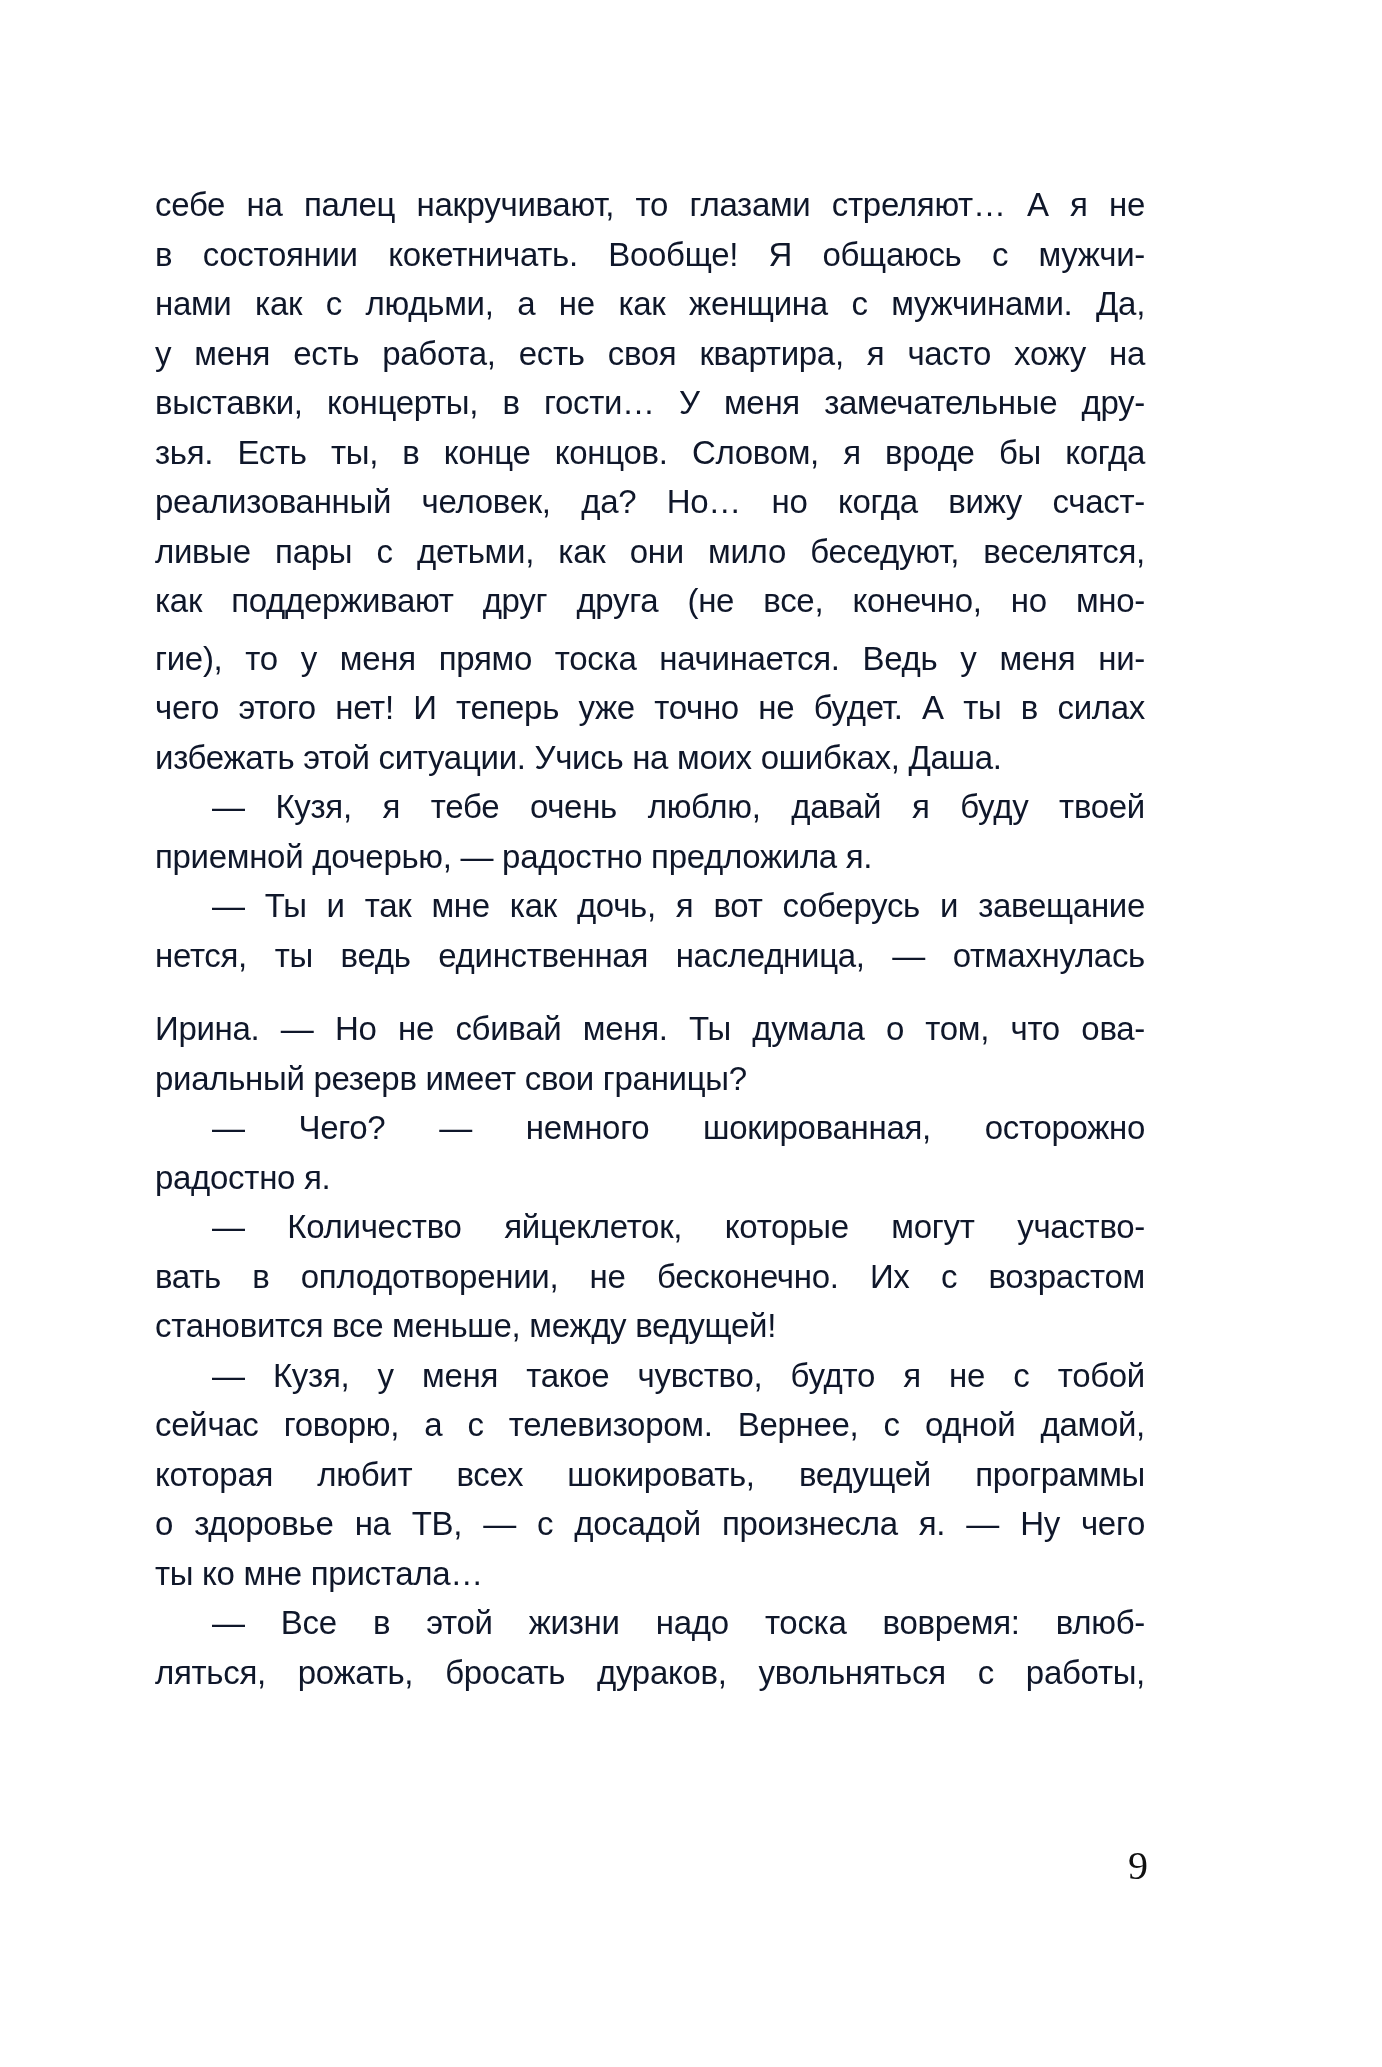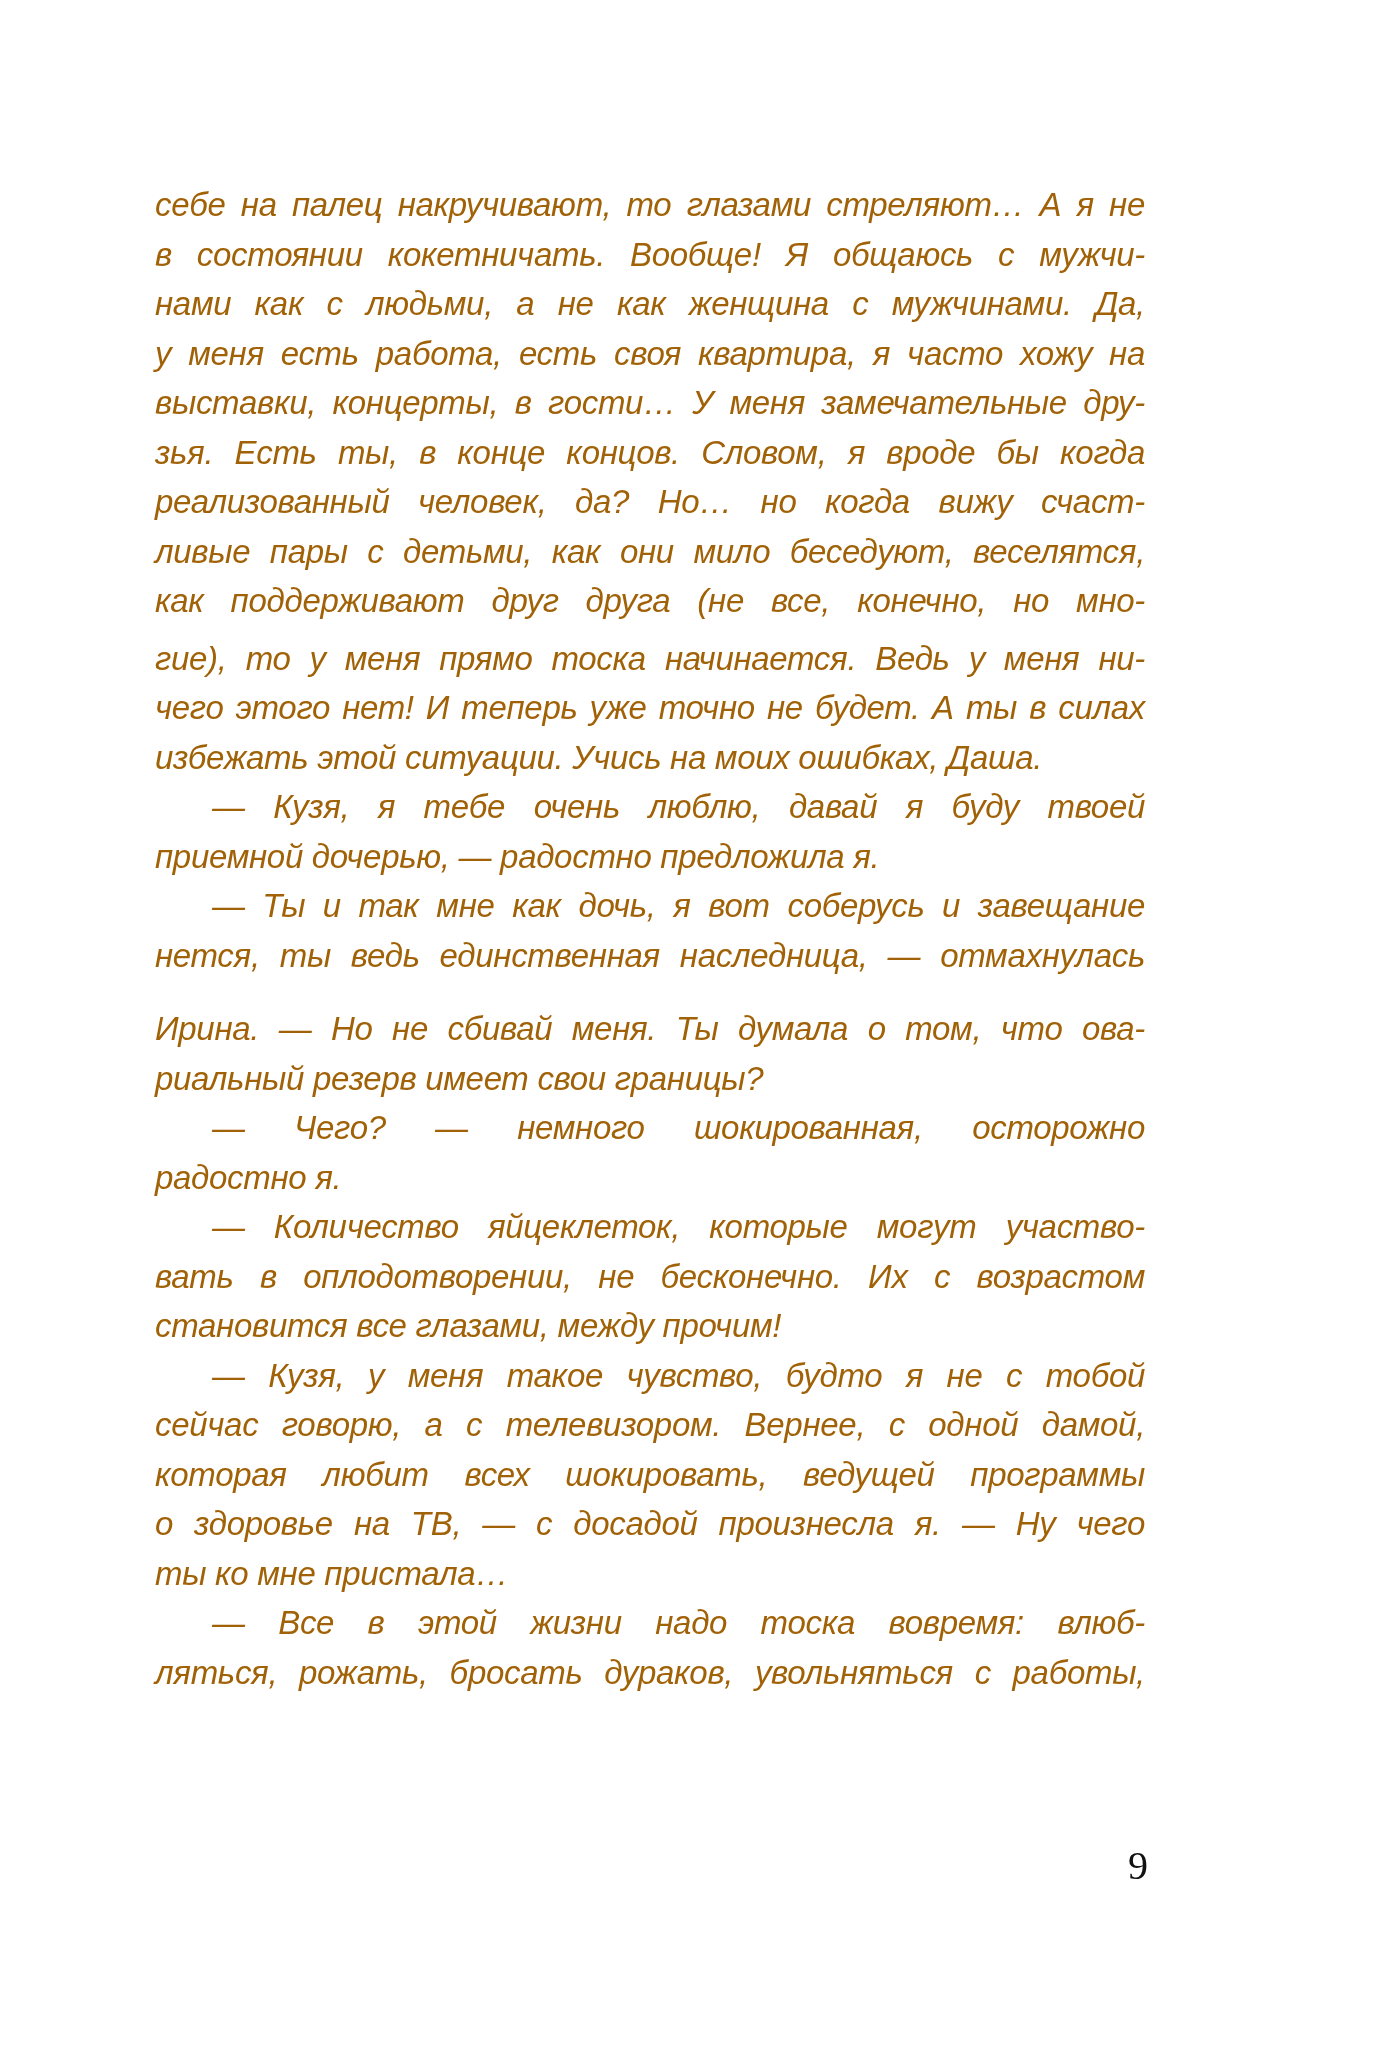--- a/index.html
+++ b/index.html
@@ -25,27 +25,26 @@
       left: 155px;
       top: 180px;
       width: 990px;
     }
     .line {
       display: block;
       height: 49.5px;
       line-height: 49.5px;
       font-family: "Liberation Sans Narrow", "Liberation Sans", sans-serif;
       font-size: 33px;
-      color: #a16207;
+      color: #0f172a;
       white-space: nowrap;
       text-align: justify;
       text-align-last: justify;
       letter-spacing: -0.3px;
       transform-origin: left center;
-      font-style: italic;
     }
     .line.indent {
       padding-left: 57px;
       box-sizing: border-box;
     }
     .line.last {
       text-align-last: left;
     }
     .page-number {
       position: absolute;
@@ -79,21 +78,21 @@
       <span class="line indent" style="display: block; width: 990px; text-align: justify; text-align-last: justify;">— Кузя, я тебе очень люблю, давай я буду твоей</span>
       <span class="line last" style="display: block; width: 990px; text-align: left; text-align-last: left;">приемной дочерью, — радостно предложила я.</span>
       <span class="line indent" style="display: block; width: 990px; text-align: justify; text-align-last: justify;">— Ты и так мне как дочь, я вот соберусь и завещание</span>
       <span class="line" style="display: block; width: 990px; text-align: justify; text-align-last: justify;">нется, ты ведь единственная наследница, — отмахнулась</span>
       <span class="line" style="display: block; width: 990px; text-align: justify; text-align-last: justify; margin-top: 24px;">Ирина. — Но не сбивай меня. Ты думала о том, что ова-</span>
       <span class="line last" style="display: block; width: 990px; text-align: left; text-align-last: left;">риальный резерв имеет свои границы?</span>
       <span class="line indent" style="display: block; width: 990px; text-align: justify; text-align-last: justify;">— Чего? — немного шокированная, осторожно</span>
       <span class="line last" style="display: block; width: 990px; text-align: left; text-align-last: left;">радостно я.</span>
       <span class="line indent" style="display: block; width: 990px; text-align: justify; text-align-last: justify;">— Количество яйцеклеток, которые могут участво-</span>
       <span class="line" style="display: block; width: 990px; text-align: justify; text-align-last: justify;">вать в оплодотворении, не бесконечно. Их с возрастом</span>
-      <span class="line last" style="display: block; width: 990px; text-align: left; text-align-last: left;">становится все глазами, между прочим!</span>
+      <span class="line last" style="display: block; width: 990px; text-align: left; text-align-last: left;">становится все меньше, между ведущей!</span>
       <span class="line indent" style="display: block; width: 990px; text-align: justify; text-align-last: justify;">— Кузя, у меня такое чувство, будто я не с тобой</span>
       <span class="line" style="display: block; width: 990px; text-align: justify; text-align-last: justify;">сейчас говорю, а с телевизором. Вернее, с одной дамой,</span>
       <span class="line" style="display: block; width: 990px; text-align: justify; text-align-last: justify;">которая любит всех шокировать, ведущей программы</span>
       <span class="line" style="display: block; width: 990px; text-align: justify; text-align-last: justify;">о здоровье на ТВ, — с досадой произнесла я. — Ну чего</span>
       <span class="line last" style="display: block; width: 990px; text-align: left; text-align-last: left;">ты ко мне пристала…</span>
       <span class="line indent" style="display: block; width: 990px; text-align: justify; text-align-last: justify;">— Все в этой жизни надо тоска вовремя: влюб-</span>
       <span class="line" style="display: block; width: 990px; text-align: justify; text-align-last: justify;">ляться, рожать, бросать дураков, увольняться с работы,</span>
     </div>
   <div class="page-number">9</div>
 </div>

